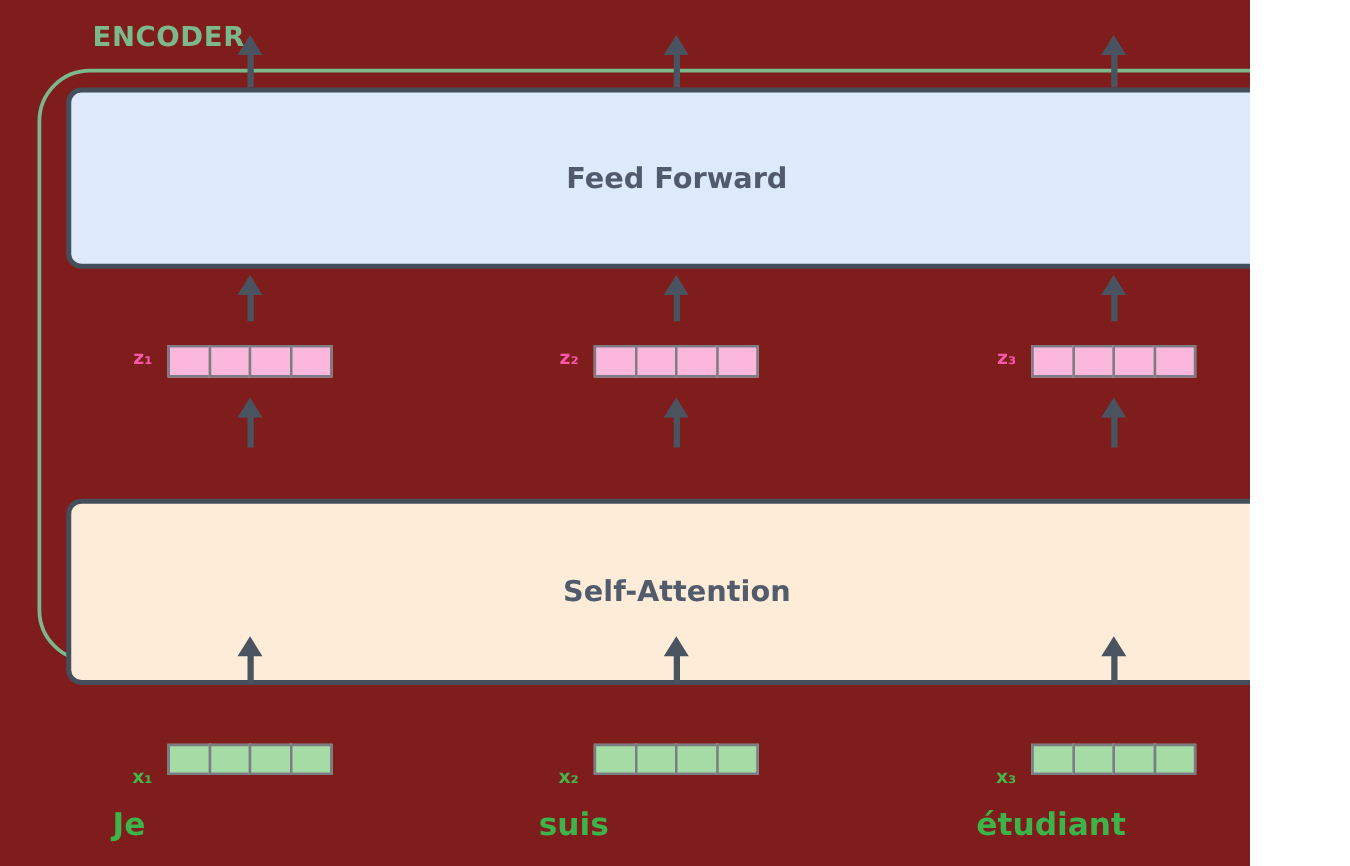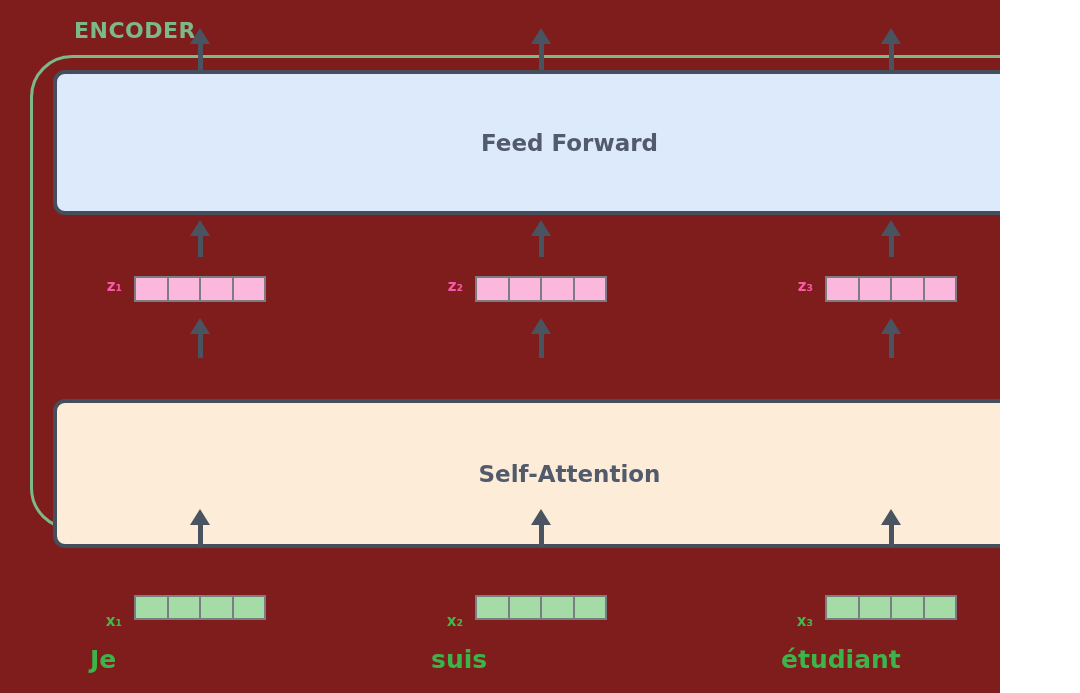--- a/index.html
+++ b/index.html
@@ -38,21 +38,20 @@
     left: 53px;
     width: 969px;
     border: 4px solid var(--block-border, #454f5b);
     border-radius: 12px;
     display: flex;
     align-items: center;
     justify-content: center;
     font-size: 23px;
     font-weight: 600;
     color: var(--block-text, #525b6b);
-    padding-left: 28px;
   }
   .feed-forward   { top: 70px;  height: 137px; background: var(--feed-forward-fill, #ddeafb); }
   .self-attention { top: 358px; height: 141px; background: var(--self-attention-fill, #fdecd8); margin-top: 41px; }
 
   .arrow { position: absolute; width: 20px; }
   .arrow .arrow-head {
     width: 0; height: 0; margin: 0 auto;
     border-left: 10px solid transparent;
     border-right: 10px solid transparent;
     border-bottom: 16px solid var(--arrow, #4a5460);

